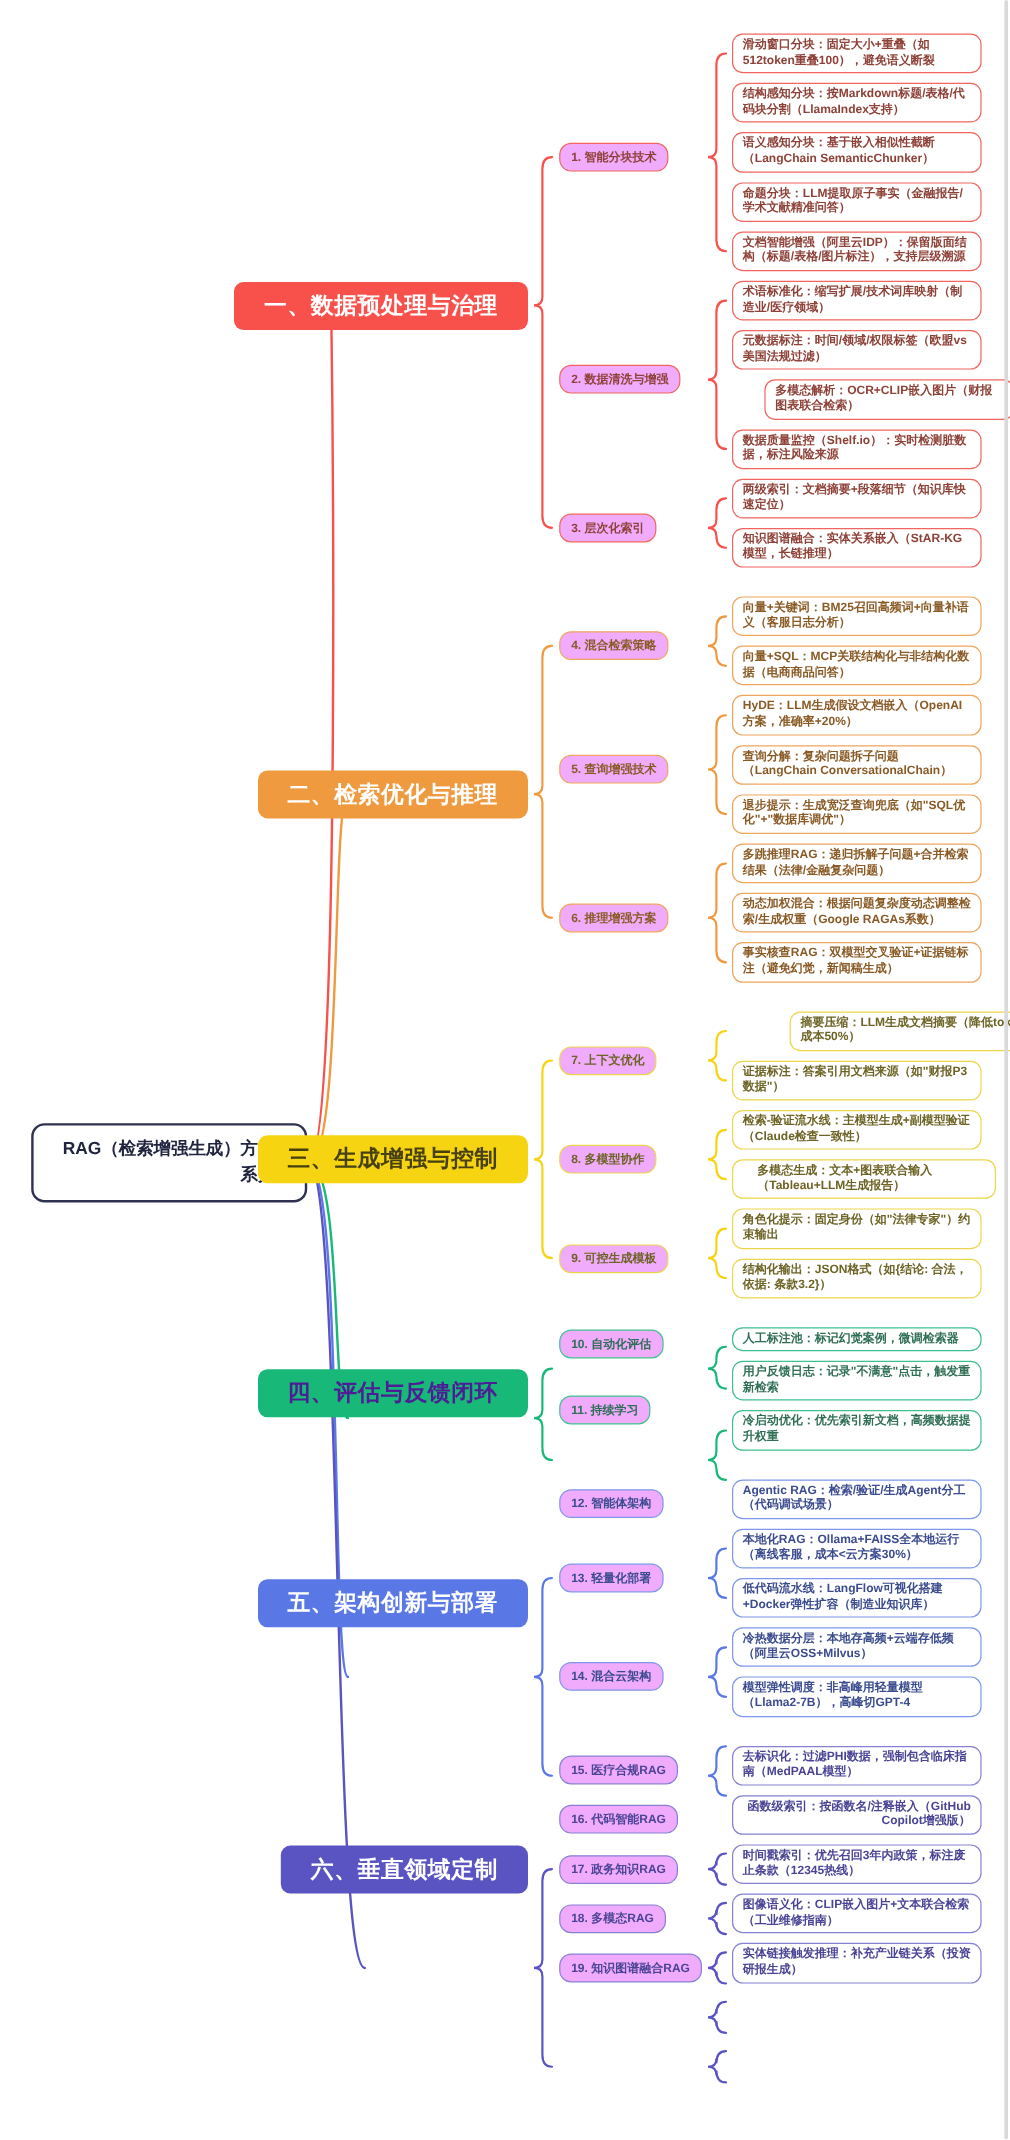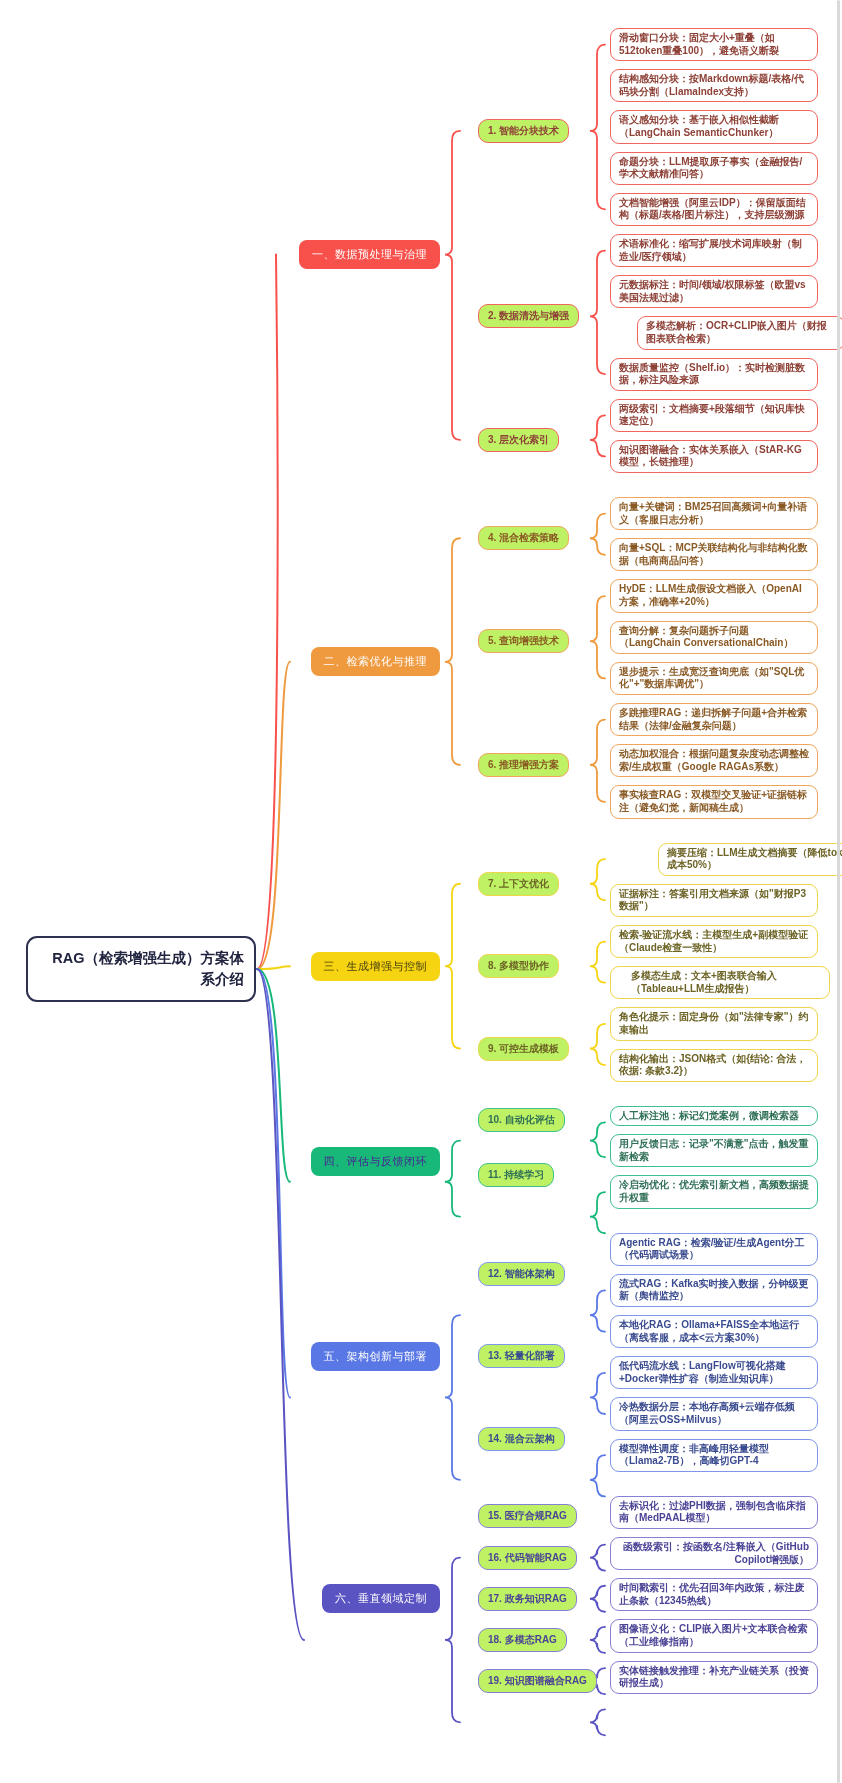--- a/index.html
+++ b/index.html
@@ -32,38 +32,37 @@
     z-index:2;
     margin-left:292px;
     padding-top:28px;
     display:flex;
     flex-direction:column;
   }
   .branch-group{display:flex;align-items:center;margin-bottom:16px;}
   .branch-cell{width:148px;min-width:148px;display:flex;justify-content:flex-end;align-items:center;}
   .branch-node{
     border-radius:8px;
-    padding:7px 13px;
-    font-size:11px;
-    font-weight:normal;
+    padding:7px 25px;
+    font-size:19px;
+    font-weight:bold;
     white-space:nowrap;
     letter-spacing:.5px;
   }
   .subs{display:flex;flex-direction:column;margin-left:26px;}
   .sub-row{display:flex;align-items:center;}
   .sub-cell{width:122px;min-width:122px;display:flex;align-items:center;}
   .sub-node{
-    background:#bef264;
+    background:#f0abfc;
     border:1.3px solid;
     border-radius:10px;
     padding:4px 9px;
     font-size:10px;
     font-weight:bold;
     white-space:nowrap;
-    margin-left:12px;
   }
   .leaves{display:flex;flex-direction:column;margin-left:22px;}
   .leaf{
     width:190px;
     background:#fff;
     border:1.3px solid;
     border-radius:9px;
     padding:3px 8px;
     font-size:10px;
     font-weight:600;
@@ -251,21 +250,20 @@
         <div class="branch-cell">
           <div class="branch-node" style="background: rgb(90, 120, 229); color: rgb(255, 255, 255);">五、架构创新与部署</div>
         </div>
         <div class="subs">
           <div class="sub-row">
             <div class="sub-cell">
               <div class="sub-node" style="border-color: rgb(126, 150, 236); color: rgb(58, 75, 143); text-align: right;">12. 智能体架构</div>
             </div>
             <div class="leaves">
               <div class="leaf" style="border-color: rgb(126, 150, 236); color: rgb(58, 75, 143);">Agentic RAG：检索/验证/生成Agent分工（代码调试场景）</div>
-              <div class="leaf" style="border-color: rgb(126, 150, 236); color: rgb(58, 75, 143);">流式RAG：Kafka实时接入数据，分钟级更新（舆情监控）</div>
             </div>
           </div>
           <div class="sub-row">
             <div class="sub-cell">
               <div class="sub-node" style="border-color: rgb(126, 150, 236); color: rgb(58, 75, 143);">13. 轻量化部署</div>
             </div>
             <div class="leaves">
               <div class="leaf" style="border-color: rgb(126, 150, 236); color: rgb(58, 75, 143);">本地化RAG：Ollama+FAISS全本地运行（离线客服，成本&lt;云方案30%）</div>
               <div class="leaf" style="border-color: rgb(126, 150, 236); color: rgb(58, 75, 143);">低代码流水线：LangFlow可视化搭建+Docker弹性扩容（制造业知识库）</div>
             </div>

